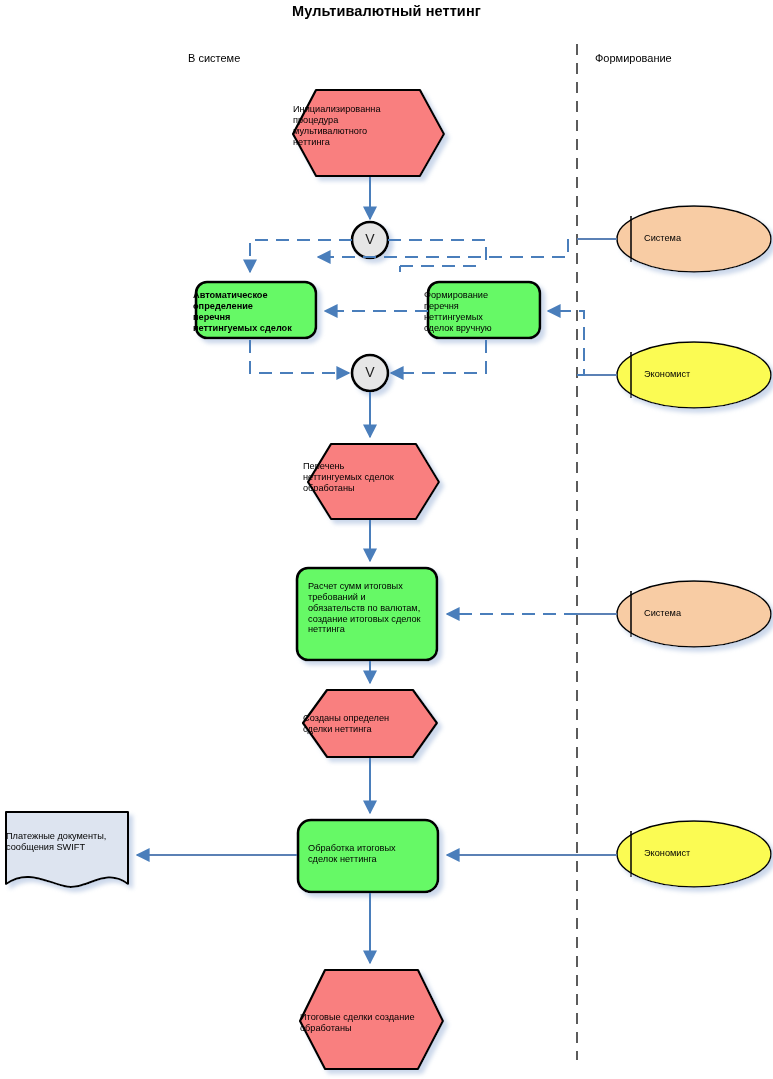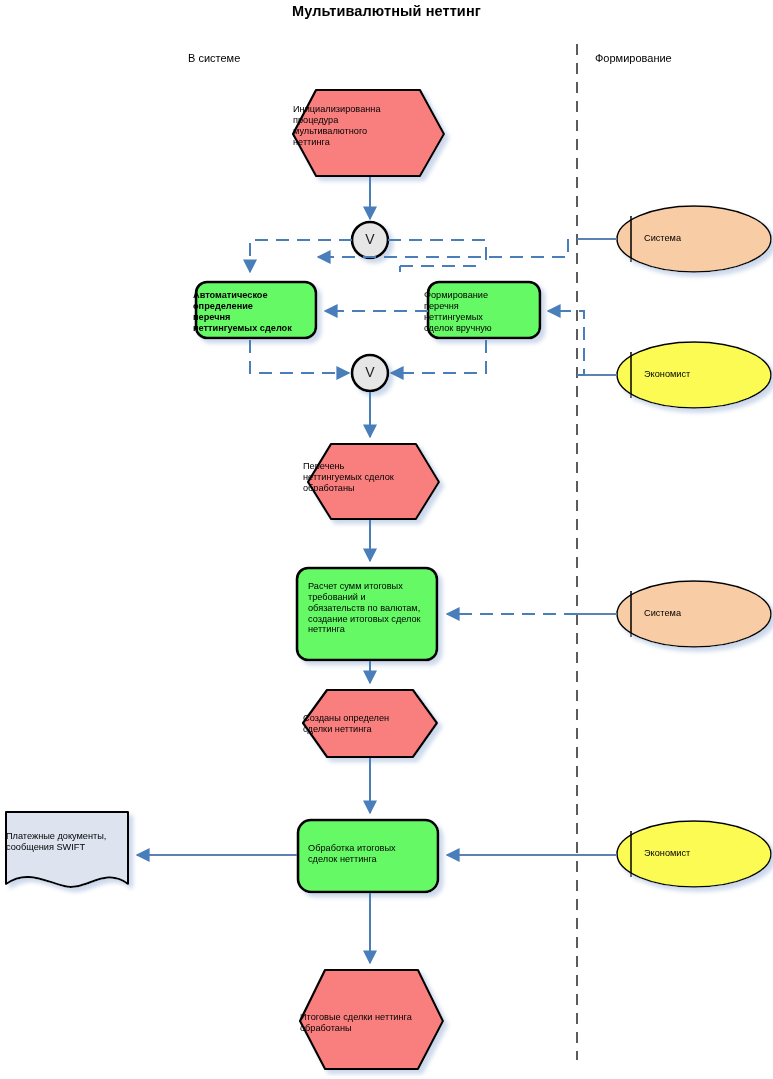--- a/index.html
+++ b/index.html
@@ -207,21 +207,21 @@
 обязательств по валютам,
 создание итоговых сделок
 неттинга</div>
 
   <div class="lbl shape-text" style="left:303px; top:713px; width:134px;">Созданы определен
 сделки неттинга</div>
 
   <div class="lbl shape-text" style="left:308px; top:843px; width:168px;">Обработка итоговых
 сделок неттинга</div>
 
-  <div class="lbl shape-text" style="left:300px; top:1012px; width:143px;">Итоговые сделки неттинга
+  <div class="lbl shape-text" style="left:300px; top:1012px; width:143px;">Итоговые сделки создание
 обработаны</div>
 
   <div class="lbl shape-text" style="left:6px; top:831px; width:108px;">Платежные документы,
 сообщения SWIFT</div>
 
   <div class="lbl shape-text" style="left:644px; top:233px; width:100px;">Система</div>
   <div class="lbl shape-text" style="left:644px; top:369px; width:100px;">Экономист</div>
   <div class="lbl shape-text" style="left:644px; top:608px; width:100px;">Система</div>
   <div class="lbl shape-text" style="left:644px; top:848px; width:100px;">Экономист</div>
 

